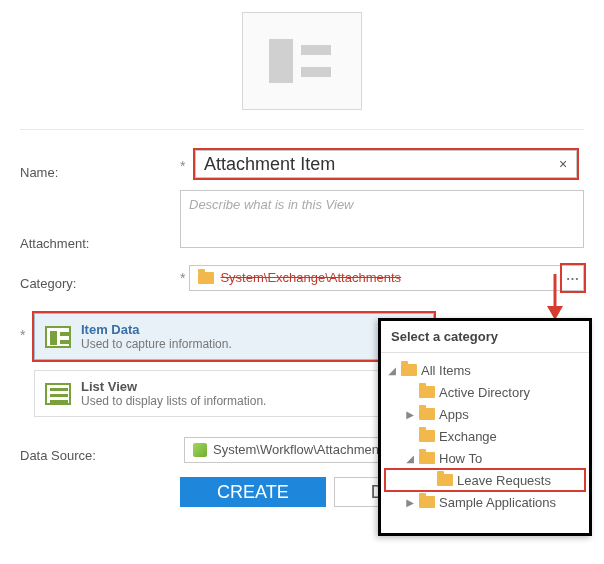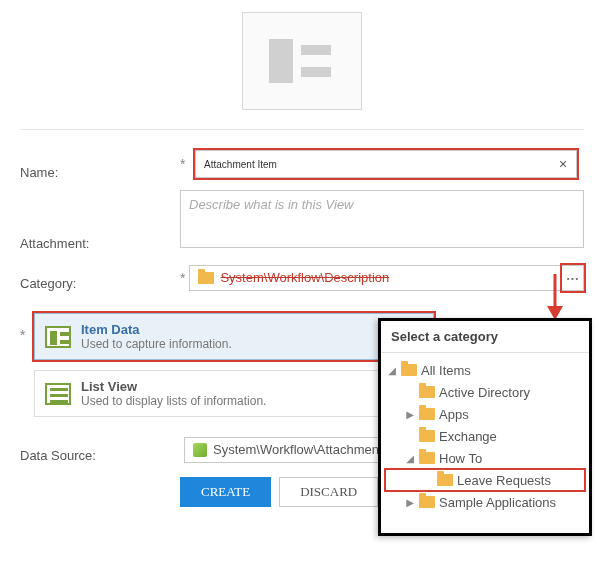--- a/index.html
+++ b/index.html
@@ -34,21 +34,21 @@
 
   .row { display:flex; align-items:flex-end; margin-bottom:10px; }
   .row .label { width:160px; padding-top:6px; color:#555; }
   .row .field { flex:1; position:relative; }
 
   .req { color:#888; font-size:14px; margin-right:4px; vertical-align:middle; }
 
   .input {
     width:100%; height:28px; line-height:26px;
     border:1px solid #c8c8c8; padding:0 26px 0 8px;
-    font-family:inherit; font-size:10px; color:#333;
+    font-family:inherit; font-size:18px; color:#333;
   }
   .name-wrap { border:2px solid #d63c2f; padding:0; }
   .name-wrap .input { border:1px solid #c8c8c8; }
   .clear-x {
     position:absolute; right:10px; top:6px;
     font-size:14px; color:#555; cursor:pointer;
   }
   textarea.desc {
     width:100%; height:58px; resize:none;
     border:1px solid #c8c8c8; padding:6px 8px;
@@ -97,21 +97,21 @@
   .ds-field {
     width:400px; height:26px; line-height:24px;
     border:1px solid #c8c8c8; padding:0 8px;
     display:flex; align-items:center; gap:6px;
     overflow:hidden; white-space:nowrap; color:#555;
   }
   .so-icon { width:14px; height:14px; flex:none; display:inline-block; position:relative; }
   .so-icon::before { content:""; position:absolute; inset:0; background:linear-gradient(135deg,#a4d65e,#6fae2e); border-radius:2px; }
 
   .buttons { margin-left:160px; margin-top:14px; display:flex; gap:8px; }
-  .btn { height:30px; padding:0 20px; font-size:13px; border:1px solid #c8c8c8; background:#fff; color:#555; cursor:pointer; font-family:Liberation Serif, serif; }
+  .btn { height:30px; padding:0 36px; font-size:18px; border:1px solid #c8c8c8; background:#fff; color:#555; cursor:pointer; font-family:Liberation Sans, sans-serif; }
   .btn.primary { background:#1e87db; border-color:#1e87db; color:#fff; }
 
   
   .popup {
     position:absolute; left:378px; top:318px;
     width:214px; height:218px;
     border:3px solid #000; background:#fff;
     box-shadow:-2px 2px 6px rgba(0,0,0,.25);
     display:flex; flex-direction:column;
   }
@@ -164,21 +164,21 @@
   </div>
 
   <div class="row" style="margin-top:14px;">
     <div class="label">Category:</div>
     <div class="field" style="display:flex; align-items:center;">
       <span class="req">*</span>
       <div style="flex:1; position:relative;">
         <div class="cat-field">
           <div class="cat-text">
             <span class="folder-icon"></span>
-            <span>System\Workflow\Description</span>
+            <span>System\Exchange\Attachments</span>
           </div>
           <div class="cat-ell">⋯</div>
         </div>
         <div class="ell-hi"></div>
       </div>
     </div>
   </div>
 
   <div class="row" style="margin-top:22px;">
     <div class="field">

